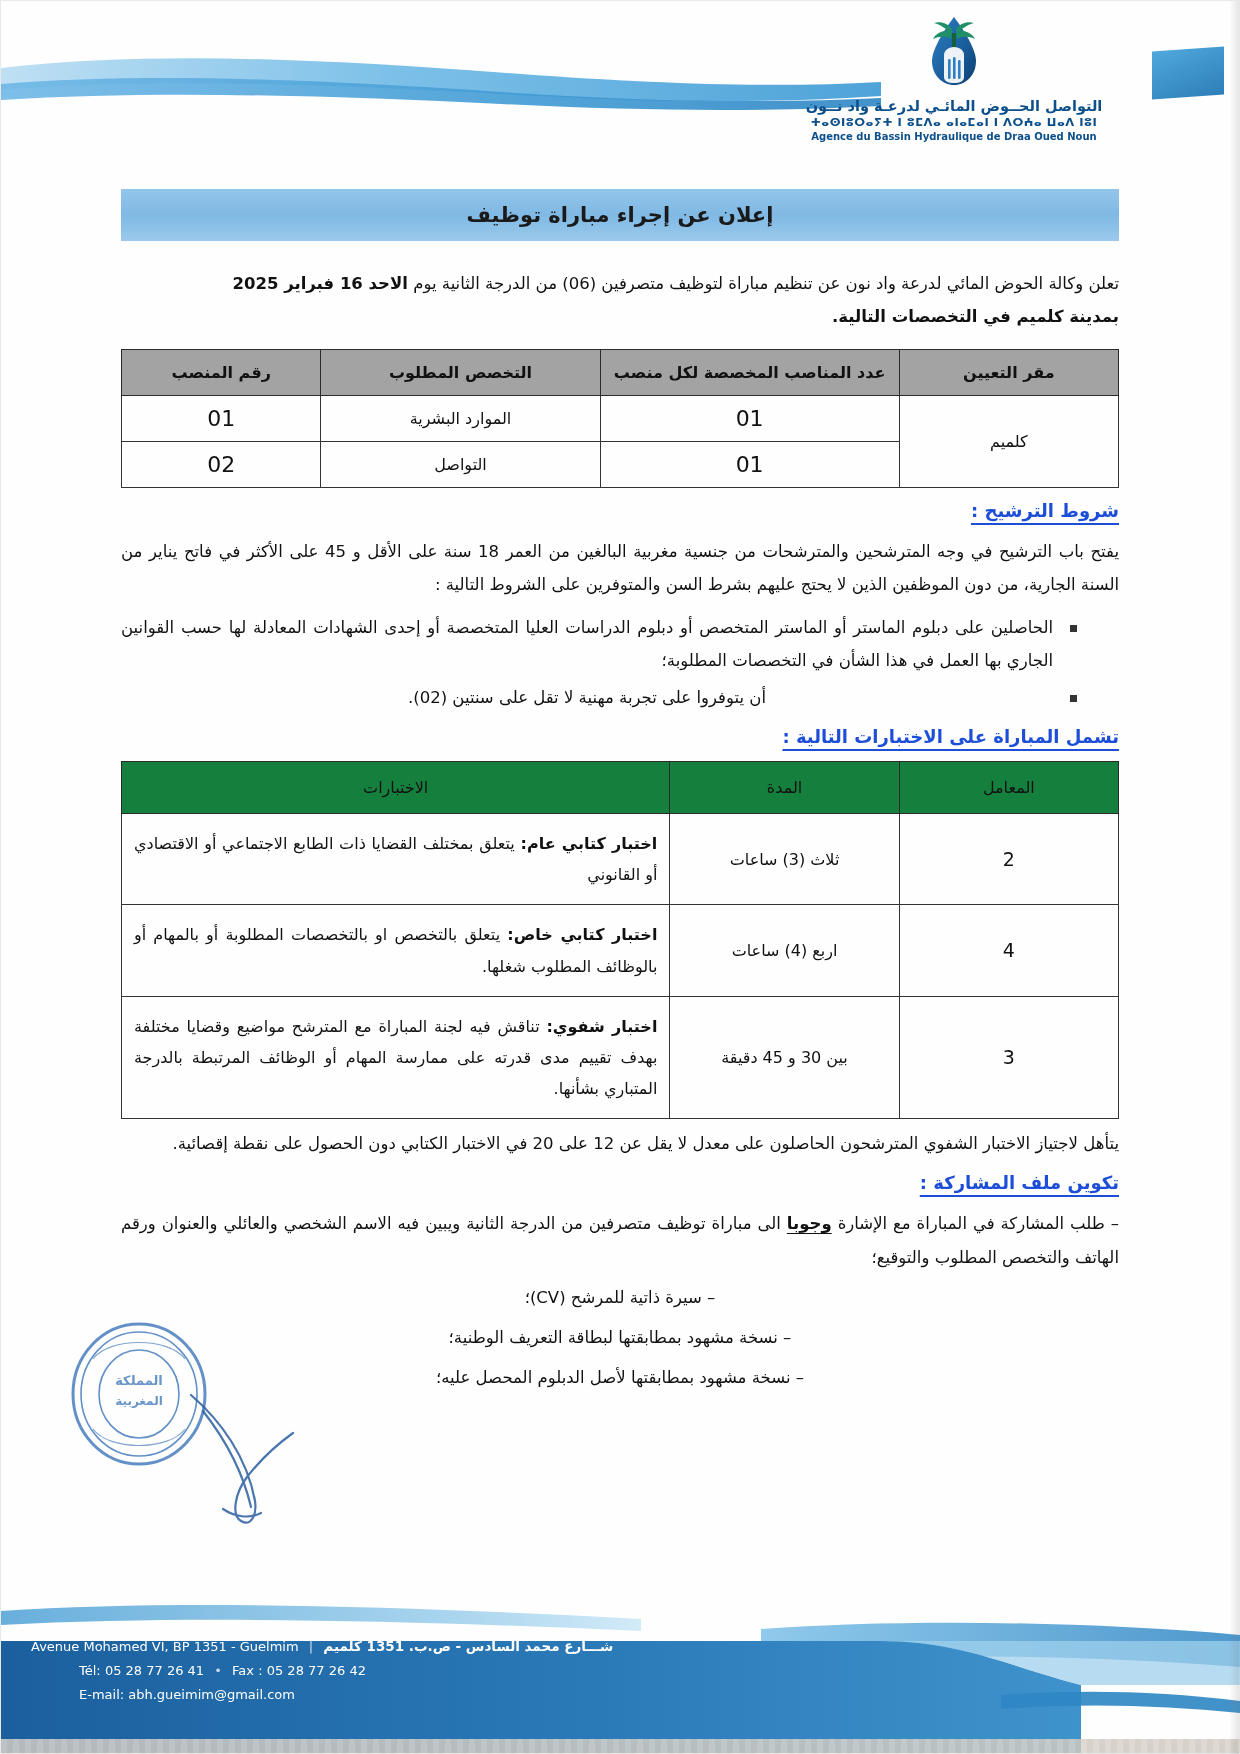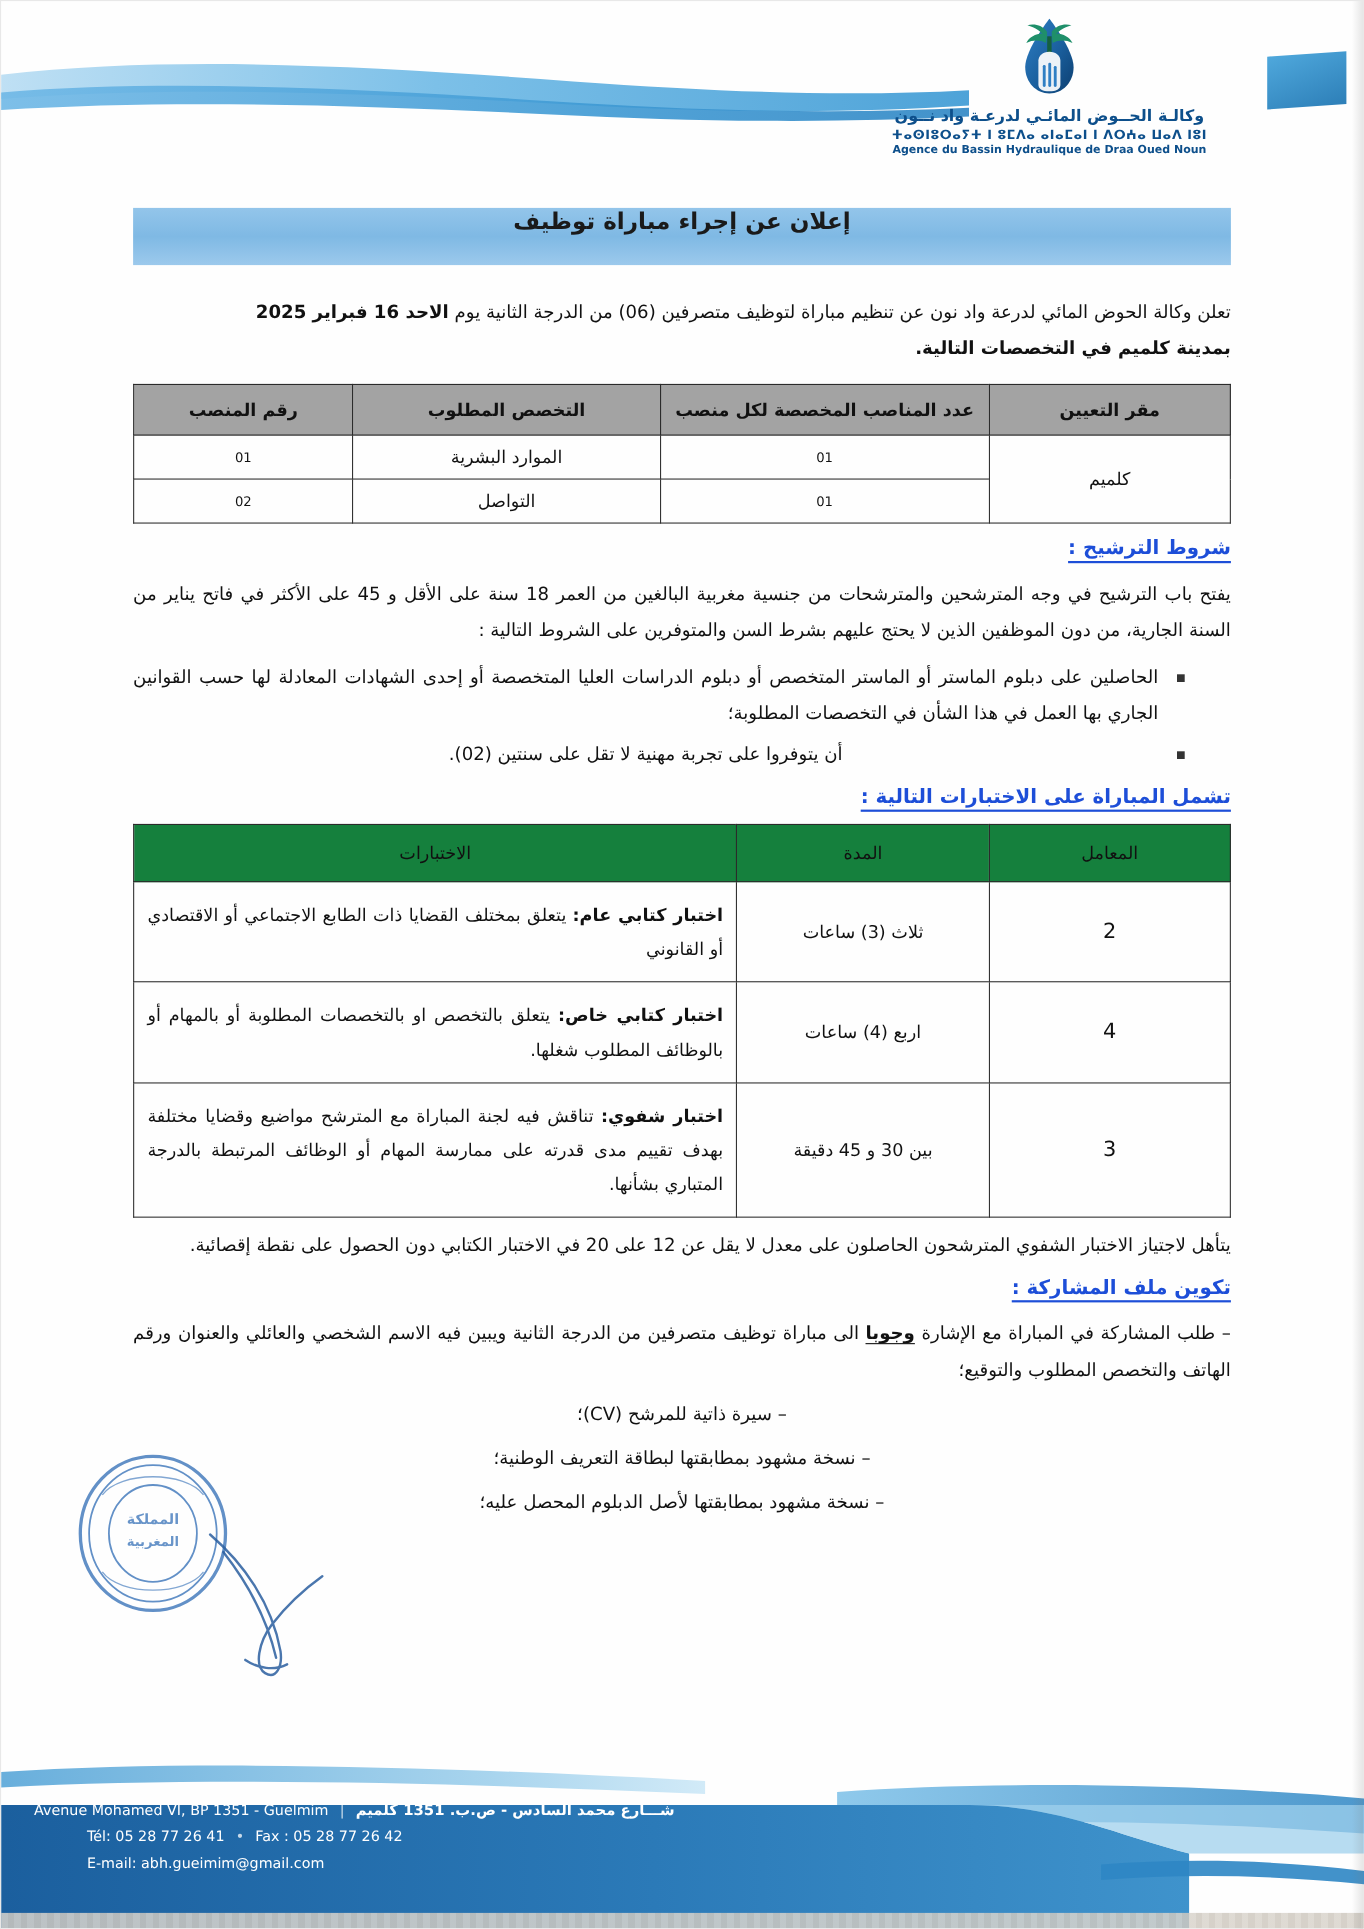--- a/index.html
+++ b/index.html
@@ -95,20 +95,21 @@
     position: relative;
     padding: 0 120px;
     direction: rtl;
     text-align: right;
   }
 
   .title-banner {
     background: linear-gradient(180deg, #93c5ea 0%, #7fb9e4 50%, #9cc9ec 100%);
     height: 52px;
     display: flex;
+    align-items: center;
     justify-content: center;
     margin-top: 8px;
     margin-bottom: 26px;
   }
 
   .title-banner span {
     font-size: 21px;
     font-weight: bold;
     color: #1a1a1a;
     letter-spacing: 0.4px;
@@ -147,21 +148,21 @@
     padding: 13px 6px;
     border-color: #2b2b2b;
   }
 
   .tbl-positions td {
     font-size: 16px;
     padding: 10px 6px;
     height: 38px;
   }
 
-  .tbl-positions td.num { font-size: 12px; }
+  .tbl-positions td.num { font-size: 22px; }
 
   .tbl-exams th {
     background: #15803d;
     font-size: 16px;
     font-weight: normal;
     padding: 16px 6px;
     border-color: #2b2b2b;
     margin-left: 44px;
   }
 
@@ -358,21 +359,21 @@
           <path d="M34 14 C38 8 46 6 52 8 C45 10 39 14 35 19 Z"></path>
         </g>
         <rect x="30" y="18" width="4" height="16" fill="#15603f"></rect>
         <path d="M22 40 C22 36 26 32 32 32 C38 32 42 36 42 40 L42 62 C42 66 38 68 32 68 C26 68 22 66 22 62 Z" fill="#ffffff" opacity="0.92"></path>
         <g fill="#2f7fc4">
           <rect x="26" y="44" width="2.6" height="20" rx="1.2"></rect>
           <rect x="31" y="42" width="2.6" height="22" rx="1.2"></rect>
           <rect x="36" y="45" width="2.6" height="19" rx="1.2"></rect>
         </g>
       </svg>
-      <div class="logo-ar">وكالـة الحــوض المائـي لدرعـة واد نــون</div>
+      <div class="logo-ar">التواصل الحــوض المائـي لدرعـة واد نــون</div>
       <div class="logo-tif">ⵜⴰⵙⵏⵓⵔⴰⵢⵜ ⵏ ⵓⵎⴷⴰ ⴰⵏⴰⵎⴰⵏ ⵏ ⴷⵔⵄⴰ ⵡⴰⴷ ⵏⵓⵏ</div>
       <div class="logo-fr">Agence du Bassin Hydraulique de Draa Oued Noun</div>
     </div>
   </div>
 
   <div class="content">
 
     <div class="title-banner">
       <span>إعلان عن إجراء مباراة توظيف</span>
     </div>

